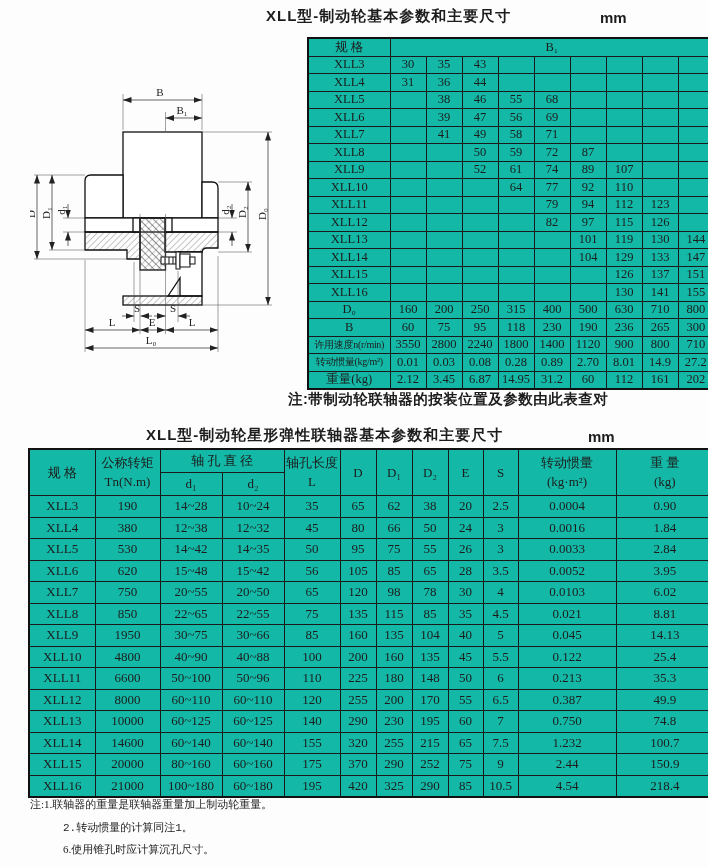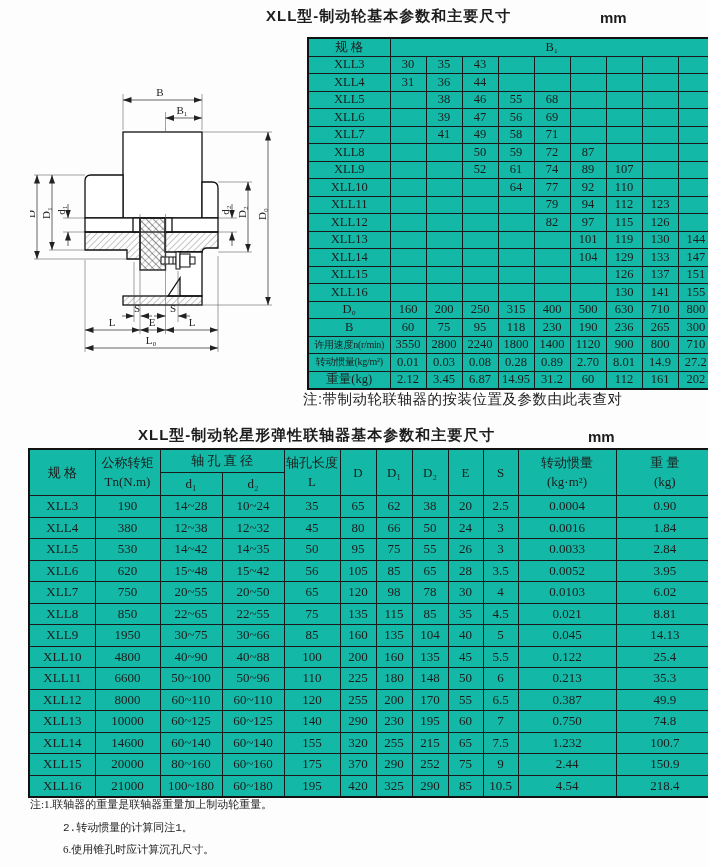--- a/index.html
+++ b/index.html
@@ -21,23 +21,23 @@
   td{border:1px solid #1a1a1a; text-align:center; vertical-align:middle;
      padding:0; overflow:hidden; white-space:nowrap; line-height:1.05;}
   #table1{left:307px; top:37px; width:406px; border:2px solid #111;}
   #table1 td{height:16.5px; font-size:12.5px;}
   #table1 td.small{font-size:10px; letter-spacing:-0.3px;margin-left:37px;}
   #table2{left:28px; top:448px; width:685px; border:2px solid #111;}
   #table2 td{height:20.5px; font-size:13px;}
   #table2 thead td{height:22px; font-size:13px;}
   #table2 thead .two-line span{display:block; line-height:1.45;}
   .note1{
-    position:absolute; left:303px; top:390px;
+    position:absolute; left:288px; top:390px;
     font-family:"Liberation Sans","DejaVu Sans",sans-serif;
-    font-weight:400; font-size:14.5px; letter-spacing:0.5px; white-space:nowrap;
+    font-weight:700; font-size:14.5px; letter-spacing:0.5px; white-space:nowrap;
   }
   .footnote{position:absolute; font-size:11px; white-space:nowrap;}
   svg text{font-family:"Liberation Serif","DejaVu Serif",serif; font-size:11px; fill:#222;}
 </style>
 </head>
 <body>
 
 <div id="page">
 
   <div class="title" style="left:266px; top:7px;">XLL型-制动轮基本参数和主要尺寸</div>
@@ -391,21 +391,21 @@
           <td>60</td>
           <td>112</td>
           <td>161</td>
           <td>202</td>
         </tr>
       </tbody>
   </table>
 
   <div class="note1">注:带制动轮联轴器的按装位置及参数由此表查对</div>
 
-  <div class="title" style="left:138px; top:426px;">XLL型-制动轮星形弹性联轴器基本参数和主要尺寸</div>
+  <div class="title" style="left:146px; top:426px;">XLL型-制动轮星形弹性联轴器基本参数和主要尺寸</div>
   <div class="unit" style="left:588px; top:428px;">mm</div>
 
   <table id="table2">
     <colgroup>
       <col style="width:66px">
         <col style="width:65px">
         <col style="width:62px">
         <col style="width:62px">
       <col style="width:56px">
         <col style="width:36px">

